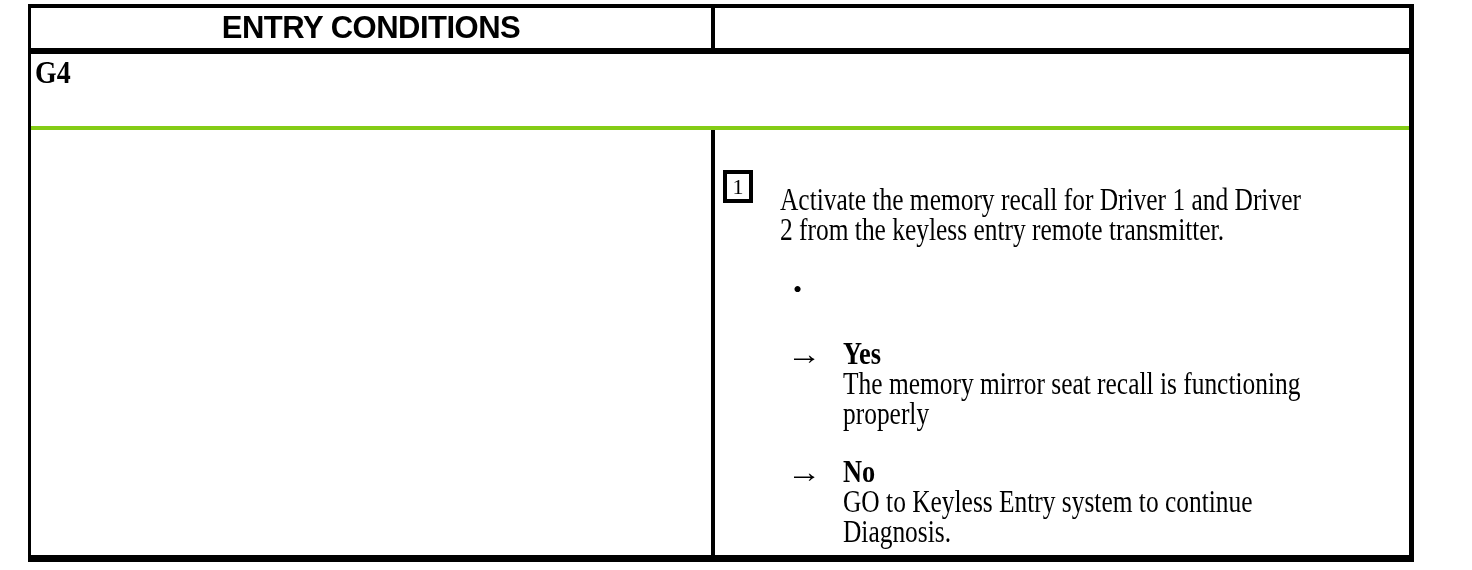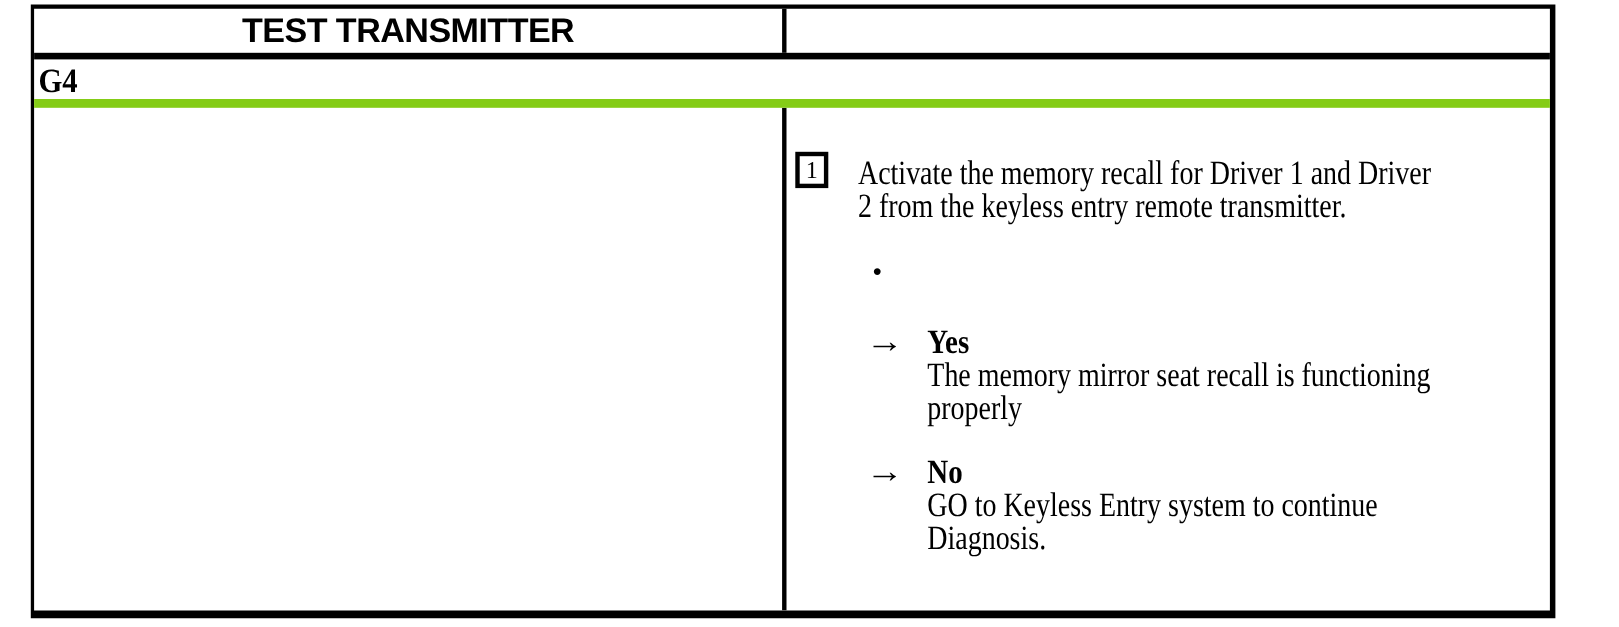--- a/index.html
+++ b/index.html
@@ -20,22 +20,22 @@
   .hcell.left{width:680px;border-right:4px solid #000;flex:0 0 auto;}
   .hcell.right{flex:1;}
   .hdr{
     font-family:"Liberation Sans",sans-serif;font-weight:bold;font-size:31px;
     white-space:nowrap;display:inline-block;letter-spacing:-0.5px;
   }
   .hdr.l{transform:scaleX(1.0);}
   .hdr.r{transform:scaleX(0.74);word-spacing:-7px;position:relative;left:-88px;}
   
   .g4-row{
-    flex:0 0 auto;height:44px;box-sizing:border-box;border-bottom:8px solid #84cc16;
-    display:flex;align-items:center;padding:3px 0 0 4px;overflow:hidden;
+    flex:0 0 auto;height:76px;box-sizing:border-box;border-bottom:4px solid #84cc16;
+    display:flex;align-items:flex-start;padding:3px 0 0 4px;overflow:hidden;
   }
   .g4-code{
     font-weight:bold;font-size:31px;line-height:31px;width:75px;flex:0 0 auto;
     transform:scaleX(0.9);transform-origin:left top;
   }
   .g4-title .tl{
     font-size:31px;line-height:31px;white-space:nowrap;letter-spacing:0.5px;
     transform:scaleX(0.83);transform-origin:left top;
   }
   
@@ -46,41 +46,41 @@
     font-size:31px;line-height:30px;white-space:nowrap;
     transform:scaleX(0.82);transform-origin:left top;
   }
   .line.lbl{font-weight:bold;transform:scaleX(0.85);}
   .step-row{display:flex;margin-top:38px;margin-left:8px;align-items:flex-start;}
   .stepbox{
     width:30px;height:33px;box-sizing:border-box;border:4px solid #000;flex:0 0 auto;
     display:flex;align-items:center;justify-content:center;
     font-size:22px;margin-top:2px;
   }
-  .step-row .txt{margin-left:27px;margin-top:6px;}
+  .step-row .txt{margin-left:27px;margin-top:17px;}
   .q-row{display:flex;margin-top:30px;margin-left:78px;align-items:flex-start;}
   .bullet{
     width:40px;flex:0 0 auto;font-size:26px;line-height:30px;
   }
   .ans-row{display:flex;margin-left:72px;align-items:flex-start;}
   .ans-row.yes{margin-top:34px;}
   .ans-row.no{margin-top:28px;}
   .arrow{
     width:56px;flex:0 0 auto;font-size:30px;line-height:30px;
     transform:scaleX(1.15);transform-origin:left top;
   }
 </style>
 </head>
 <body>
 
 <div class="doc-table">
 
   <div class="header-row">
     <div class="hcell left">
-      <span class="hdr l">TEST TRANSMITTER</span>
+      <span class="hdr l">ENTRY CONDITIONS</span>
     </div>
   </div>
 
   <div class="g4-row">
     <span class="g4-code">G4</span>
   </div>
 
   <div class="body-row">
     <div class="bcell-left"></div>
     <div class="bcell-right">

